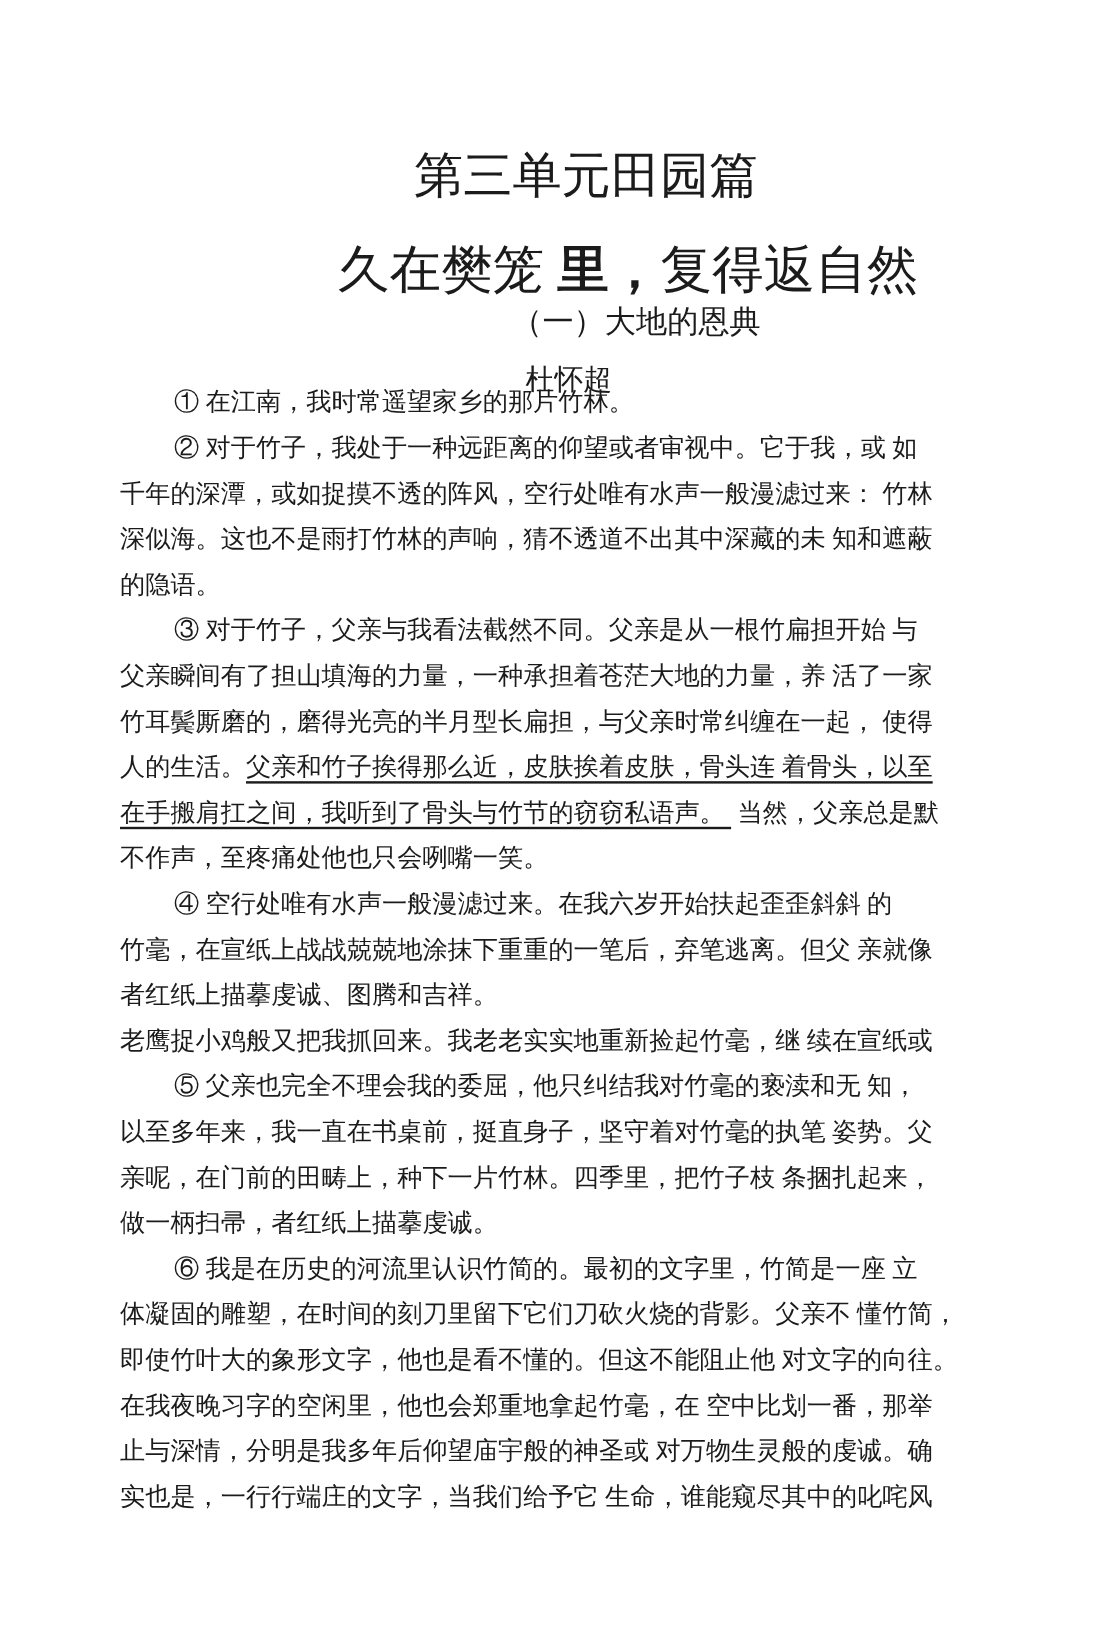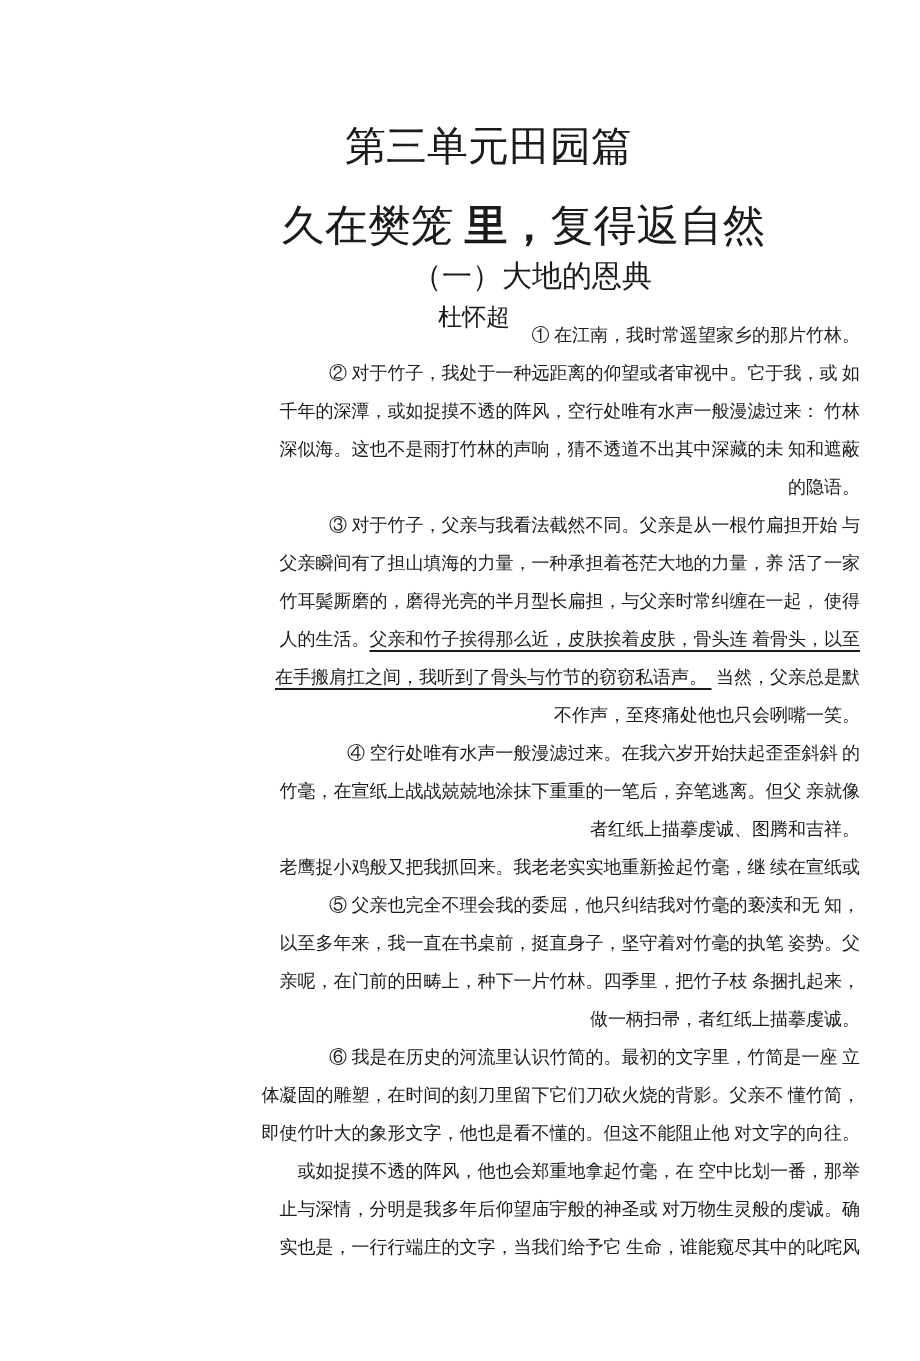--- a/index.html
+++ b/index.html
@@ -14,31 +14,31 @@
   .page { position: absolute; inset: 0; }
   .hdr {
     position: absolute; left: 0; width: 920px;
     text-align: center; white-space: pre; line-height: 1.15;
   }
   .hdr > .shift { position: relative; display: inline-block; }
   #t1 { top: 76px;  font-size: 41px; }
   #t1 .shift { left: 8px; }
   #t2 { top: 152px; font-size: 43px; }
   #t2 .shift { left: 42px; }
-  #t3 { top: 224px; font-size: 30px; }
+  #t3 { top: 224px; font-size: 26px; }
   #t3 .shift { left: 57px; }
   #author { top: 276px; font-size: 24px; }
   #author .shift { left: 2px; }
   .blk {
     font-weight: bold;
     font-family: "Liberation Sans", "DejaVu Sans", sans-serif;
   }
   .article {
     position: absolute; left: 100px; top: 316px; width: 760px;
-    font-size: 18px; line-height: 38px; text-align: right;
+    font-size: 21px; line-height: 38px;
   }
   .para { margin: 0; }
   .line { white-space: pre; height: 38px; }
   .line.first { padding-left: 45px; }
   .u {
     text-decoration: underline;
     text-underline-offset: 5px;
     text-decoration-thickness: 1.5px;
   }
 </style>
@@ -90,19 +90,19 @@
       <div class="para">
         <div class="line first"><span>⑤ 父亲也完全不理会我的委屈，他只纠结我对竹毫的亵渎和无 知，</span></div>
         <div class="line"><span>以至多年来，我一直在书桌前，挺直身子，坚守着对竹毫的执笔 姿势。父</span></div>
         <div class="line"><span>亲呢，在门前的田畴上，种下一片竹林。四季里，把竹子枝 条捆扎起来，</span></div>
         <div class="line"><span>做一柄扫帚，者红纸上描摹虔诚。</span></div>
       </div>
       <div class="para">
         <div class="line first"><span>⑥ 我是在历史的河流里认识竹简的。最初的文字里，竹简是一座 立</span></div>
         <div class="line"><span>体凝固的雕塑，在时间的刻刀里留下它们刀砍火烧的背影。父亲不 懂竹简，</span></div>
         <div class="line"><span>即使竹叶大的象形文字，他也是看不懂的。但这不能阻止他 对文字的向往。</span></div>
-        <div class="line"><span>或如捉摸不透的阵风，他也会郑重地拿起竹毫，在 空中比划一番，那举</span></div>
+        <div class="line"><span>在我夜晚习字的空闲里，他也会郑重地拿起竹毫，在 空中比划一番，那举</span></div>
         <div class="line"><span>止与深情，分明是我多年后仰望庙宇般的神圣或 对万物生灵般的虔诚。确</span></div>
         <div class="line"><span>实也是，一行行端庄的文字，当我们给予它 生命，谁能窥尽其中的叱咤风</span></div>
       </div>
     </div>
 
 </div>
 
 </body></html>

